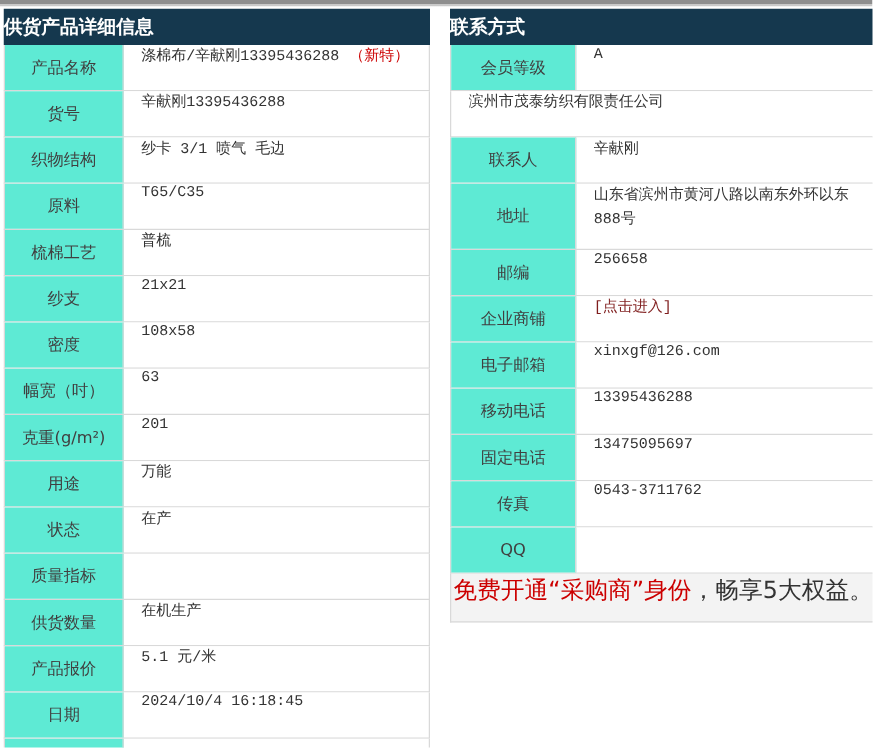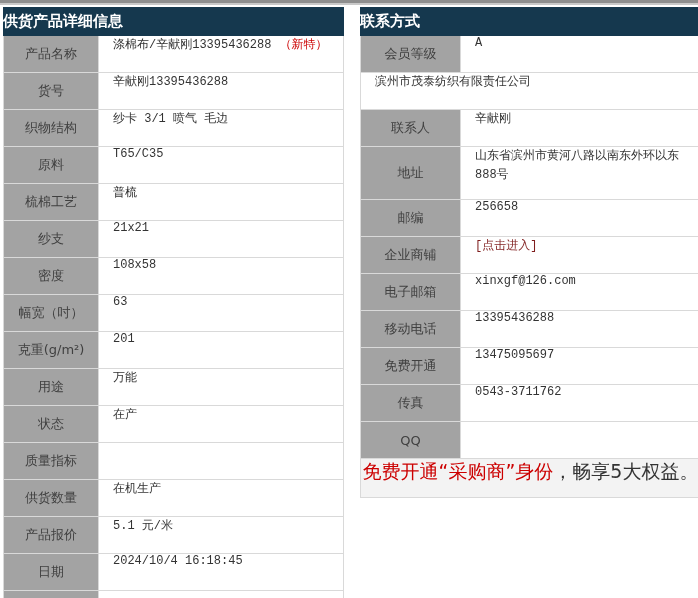--- a/index.html
+++ b/index.html
@@ -44,21 +44,21 @@
     border-left: 1px solid #d9d9d9;
     border-right: 1px solid #d9d9d9;
     border-bottom: 1px solid #d9d9d9;
     box-sizing: border-box;
     background: #ffffff;
   }
   .row.tall { height: 53px; }
   .cell-label {
     width: 95px;
     flex: 0 0 95px;
-    background: #a3a3a3;
+    background: #5eead4;
     border-right: 1px solid #d9d9d9;
     display: flex;
     align-items: center;
     justify-content: center;
     font-size: 13px;
     color: #404040;
     box-sizing: border-box;
     text-align: center;
   }
   .right-panel .cell-label {
@@ -238,21 +238,21 @@
       <div class="cell-label">电子邮箱</div>
       <div class="cell-value">xinxgf@126.com</div>
     </div>
 
     <div class="row">
       <div class="cell-label">移动电话</div>
       <div class="cell-value">13395436288</div>
     </div>
 
     <div class="row">
-      <div class="cell-label">免费开通</div>
+      <div class="cell-label">固定电话</div>
       <div class="cell-value">13475095697</div>
     </div>
 
     <div class="row">
       <div class="cell-label">传真</div>
       <div class="cell-value">0543-3711762</div>
     </div>
 
     <div class="row">
       <div class="cell-label">QQ</div>

